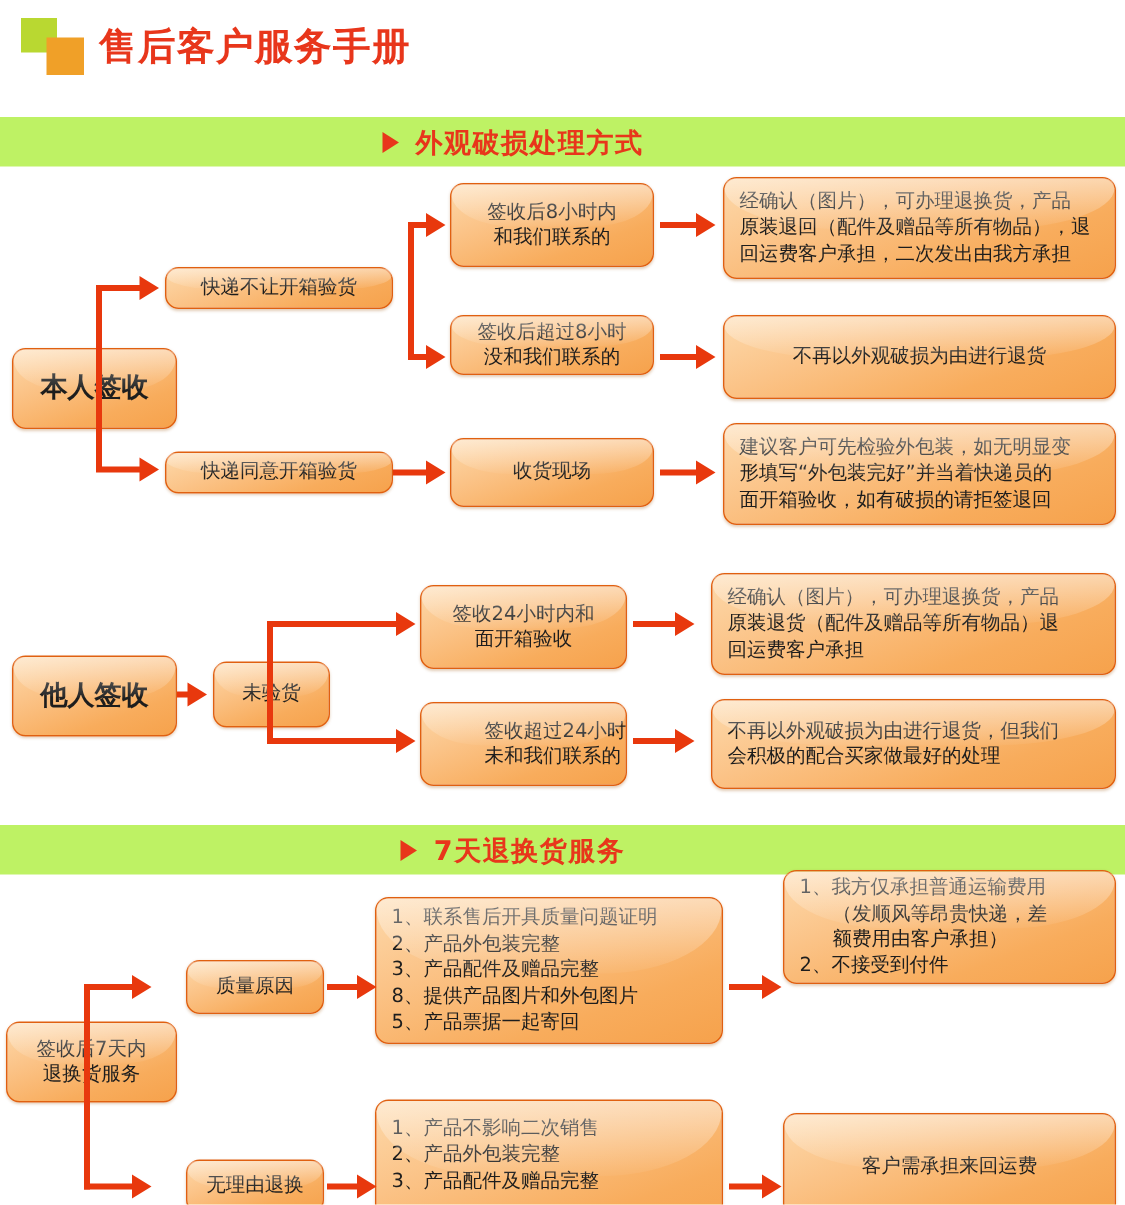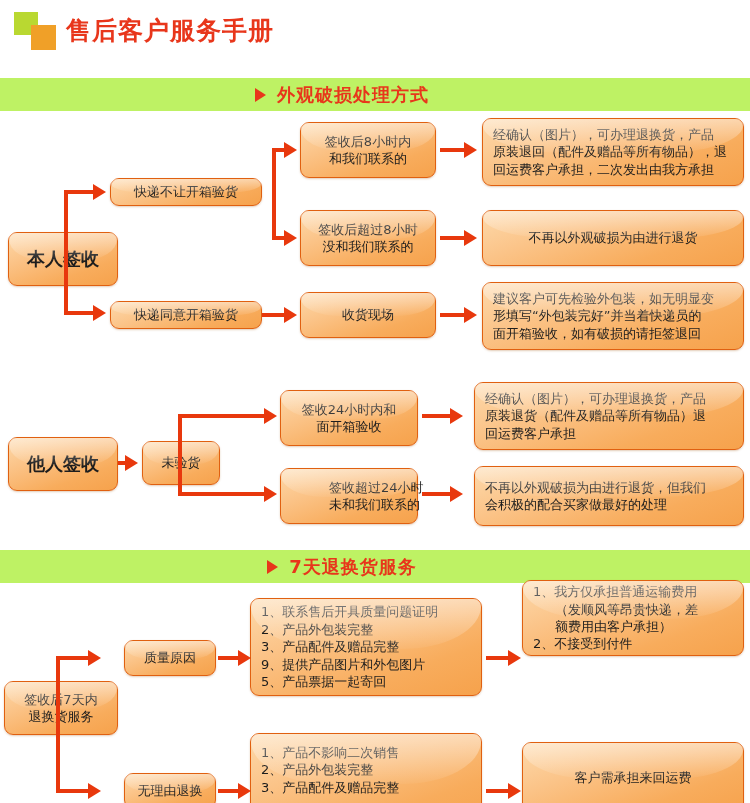--- a/index.html
+++ b/index.html
@@ -45,21 +45,21 @@
 
   
   .node{
     position:absolute;box-sizing:border-box;
     border:1px solid #e06010;border-radius:9px;
     background:linear-gradient(160deg,#fdd9ab 0%,#fbc387 34%,#f8ac5c 72%,#f6a24c 100%);
     box-shadow:0 1px 2px rgba(160,90,20,.30);
     display:flex;align-items:center;
     color:#1d1d1d;
   }
-  .node.center{justify-content:center;text-align:center;}
+  .node.center{justify-content:flex-end;text-align:center;}
   .node.left{justify-content:flex-start;text-align:left;}
   .node .txt{width:100%;line-height:1.34;}
   .node.pad-c .txt{padding:0 6px;}
   .node.pad-l .txt{padding:0 10px;}
   
   .node::after{
     content:"";position:absolute;left:0;top:0;right:0;height:52%;
     border-radius:8px 8px 40% 40%/8px 8px 100% 100%;
     background:linear-gradient(180deg,rgba(255,255,255,.46),rgba(255,255,255,.04));
     pointer-events:none;
@@ -116,21 +116,21 @@
   <div class="ln" style="left:64px;top:311px;width:30px;height:4px;"></div>
   <div class="ah" style="left:93px;top:305px;"></div>
 
   <div class="node sm center pad-c" style="left:300px;top:122px;width:136px;height:56px;">
     <span class="txt">
       <span class="li">签收后8小时内</span>
       <span class="li">和我们联系的</span>
     </span>
   </div>
 
-  <div class="node sm center pad-c" style="left:300px;top:210px;width:136px;height:56px;">
+  <div class="node sm center pad-c" style="left:300px;top:210px;width:136px;height:40px;">
     <span class="txt">
       <span class="li">签收后超过8小时</span>
       <span class="li">没和我们联系的</span>
     </span>
   </div>
 
   <div class="node sm center pad-c" style="left:300px;top:292px;width:136px;height:46px;">
     <span class="txt">收货现场</span>
   </div>
 
@@ -247,21 +247,21 @@
   <div class="ln" style="left:56px;top:656px;width:34px;height:4px;"></div>
   <div class="ah" style="left:88px;top:650px;"></div>
   <div class="ln" style="left:56px;top:789px;width:34px;height:4px;"></div>
   <div class="ah" style="left:88px;top:783px;"></div>
 
   <div class="node lst left pad-l" style="left:250px;top:598px;width:232px;height:98px;">
     <span class="txt">
       <span class="li">1、联系售后开具质量问题证明</span>
       <span class="li">2、产品外包装完整</span>
       <span class="li">3、产品配件及赠品完整</span>
-      <span class="li">9、提供产品图片和外包图片</span>
+      <span class="li">8、提供产品图片和外包图片</span>
       <span class="li">5、产品票据一起寄回</span>
     </span>
   </div>
 
   <div class="ln" style="left:218px;top:656px;width:24px;height:4px;"></div>
   <div class="ah" style="left:238px;top:650px;"></div>
 
   <div class="node lst left pad-l" style="left:522px;top:580px;width:222px;height:76px;">
     <span class="txt">
       <span class="li">1、我方仅承担普通运输费用</span>

